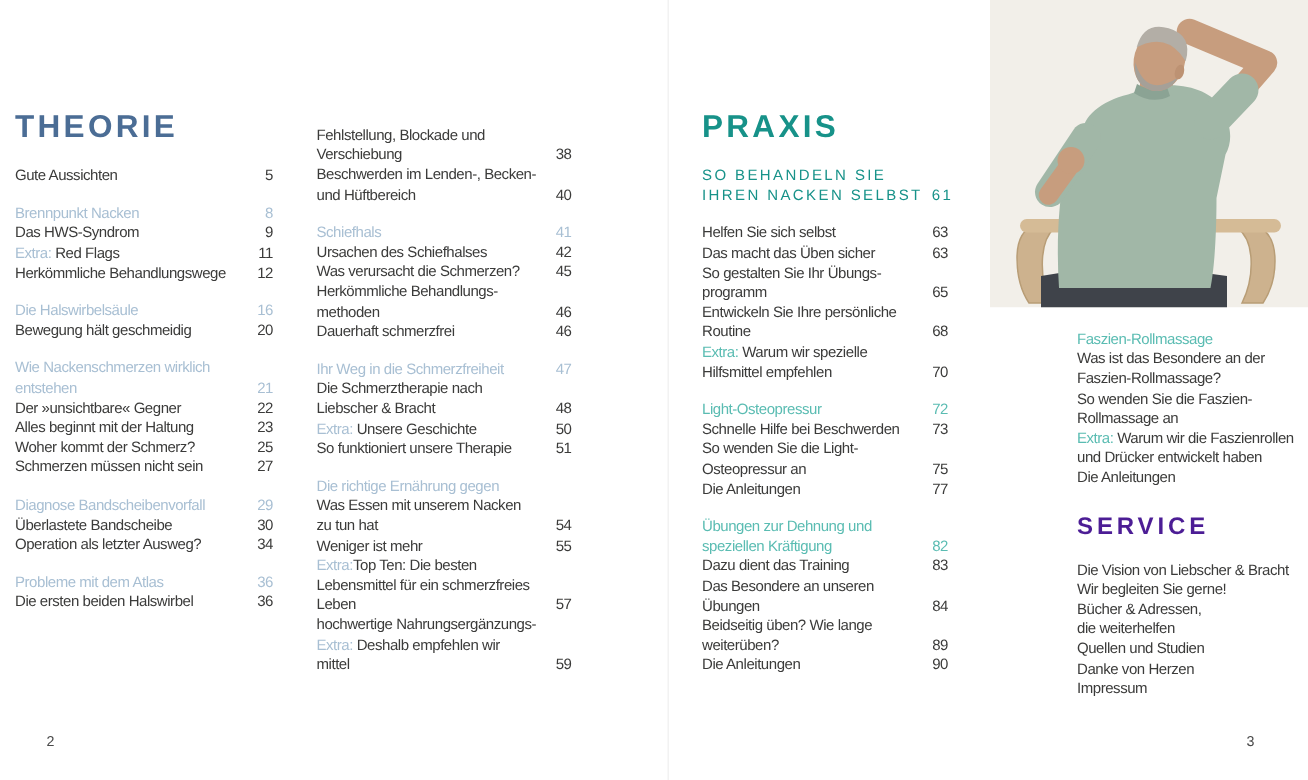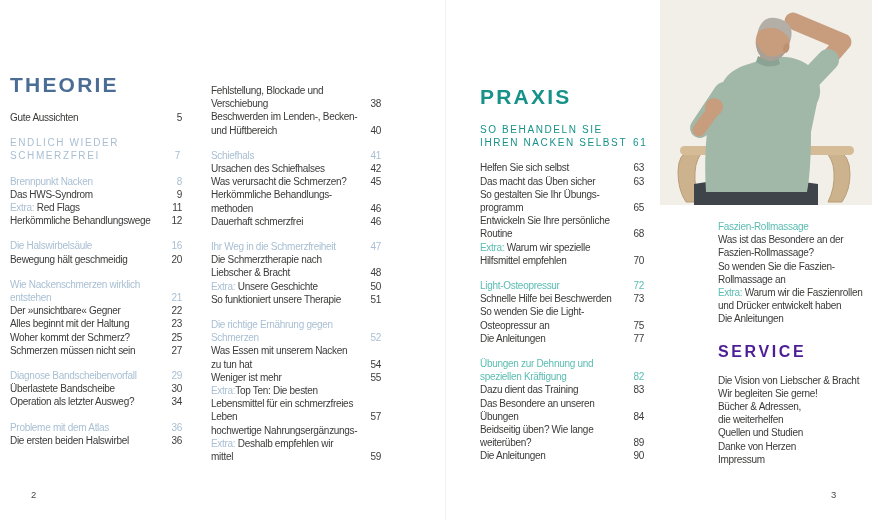--- a/index.html
+++ b/index.html
@@ -49,31 +49,20 @@
     <div>
         <div class="block">
           <div class="entry plain">
             <div class="line">
               <span class="line-text">Gute Aussichten</span>
               <span class="num">5</span>
             </div>
           </div>
         </div>
         <div class="block">
-          <div class="entry section">
-            <div class="line">
-              <span class="line-text">ENDLICH WIEDER</span>
-            </div>
-            <div class="line">
-              <span class="line-text">SCHMERZFREI</span>
-              <span class="num">7</span>
-            </div>
-          </div>
-        </div>
-        <div class="block">
           <div class="entry sub">
             <div class="line">
               <span class="line-text">Brennpunkt Nacken</span>
               <span class="num">8</span>
             </div>
           </div>
           <div class="entry plain">
             <div class="line">
               <span class="line-text">Das HWS-Syndrom</span>
               <span class="num">9</span>
@@ -260,24 +249,20 @@
             <div class="line">
               <span class="line-text">So funktioniert unsere Therapie</span>
               <span class="num">51</span>
             </div>
           </div>
         </div>
         <div class="block">
           <div class="entry sub">
             <div class="line">
               <span class="line-text">Die richtige Ernährung gegen</span>
-            </div>
-            <div class="line">
-              <span class="line-text">Schmerzen</span>
-              <span class="num">52</span>
             </div>
           </div>
           <div class="entry plain">
             <div class="line">
               <span class="line-text">Was Essen mit unserem Nacken</span>
             </div>
             <div class="line">
               <span class="line-text">zu tun hat</span>
               <span class="num">54</span>
             </div>
@@ -345,21 +330,21 @@
     <circle cx="54" cy="107" r="9" fill="#c79d7e"></circle>
 
     <g transform="rotate(16 113 40)">
       <ellipse cx="113" cy="40" rx="17" ry="21" fill="#c79d7e"></ellipse>
       <path d="M96,36 q0,-18 17,-18 q17,0 17,18 l-5,-4 q-12,-8 -24,0 z" fill="#b3aea6"></path>
       <path d="M98,46 q2,14 15,15 q12,-1 15,-13 q-8,9 -15,9 q-8,0 -15,-11 z" fill="#a5a098"></path>
       <ellipse cx="128" cy="44" rx="3" ry="5" fill="#bd9273"></ellipse>
     </g>
   </svg>
 
-  <div class="col" id="col-r1" style="left:468px; top:86px; width:164px;margin-left:12px;">
+  <div class="col" id="col-r1" style="left:468px; top:74px; width:164px;">
     <h1 class="col-heading" id="praxis-heading">PRAXIS</h1>
     <div>
         <div class="block">
           <div class="entry section">
             <div class="line">
               <span class="line-text">SO BEHANDELN SIE</span>
             </div>
             <div class="line">
               <span class="line-text">IHREN NACKEN SELBST</span>
               <span class="num">61</span>

